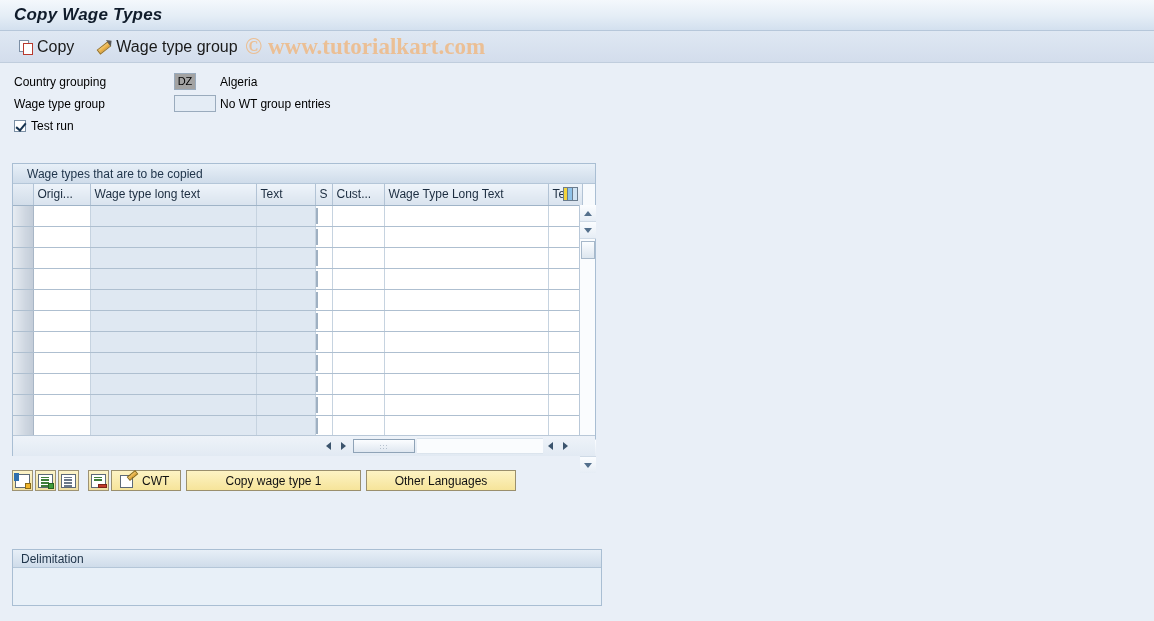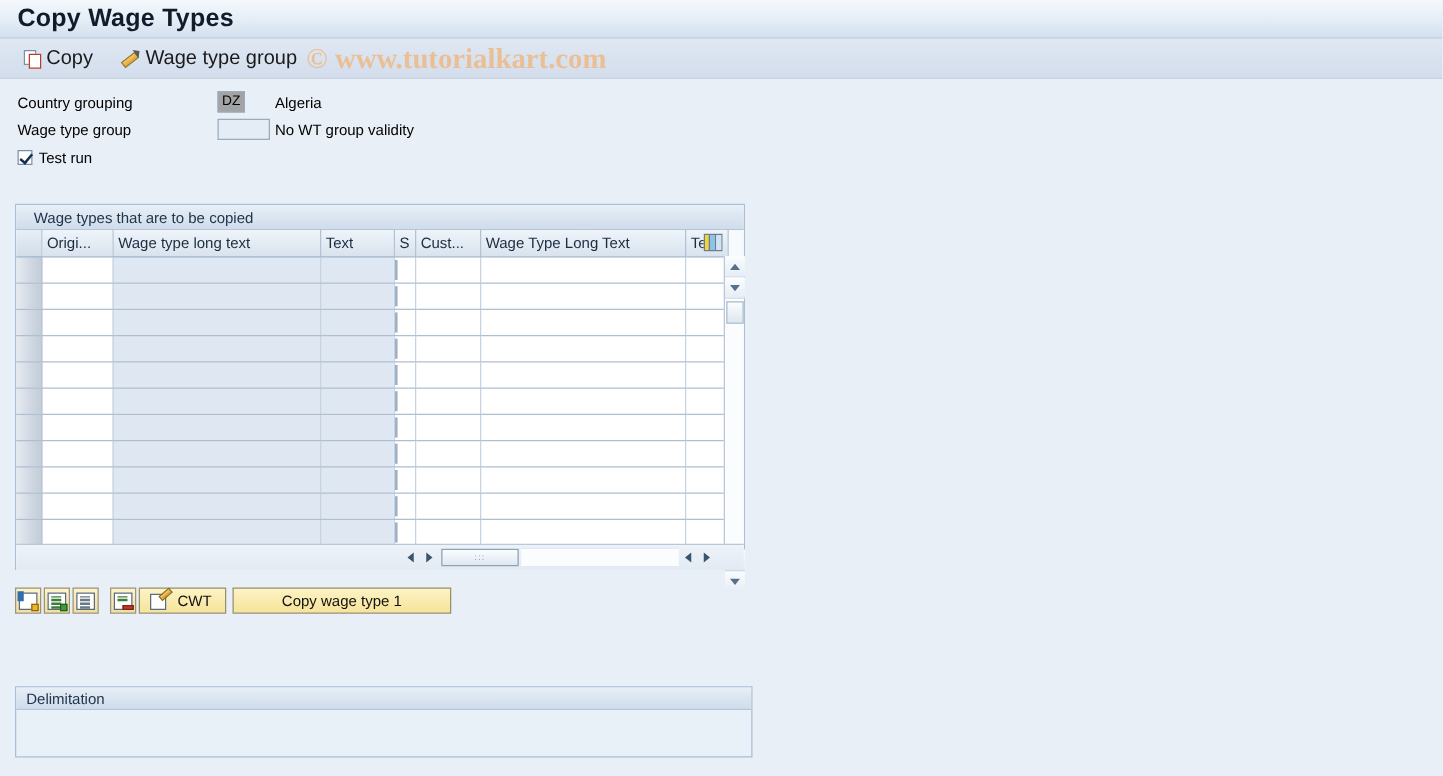--- a/index.html
+++ b/index.html
@@ -15,22 +15,23 @@
 
   
   #titlebar {
     height: 31px;
     background: linear-gradient(to bottom, #f4f8fc 0%, #e4edf6 55%, #d3e0ef 100%);
     border-bottom: 1px solid #b6c7da;
     display: flex; align-items: center;
     padding-left: 14px;
   }
   #title-text {
+    font-style: italic;
     font-weight: bold;
-    font-size: 20px;
+    font-size: 17px;
     color: #101c2b;
     letter-spacing: .2px;
   }
 
   
   #apptoolbar {
     height: 32px;
     background: linear-gradient(to bottom,#dfe8f3 0%, #d3ddec 100%);
     border-bottom: 1px solid #c0cddd;
     display: flex; align-items: center;
@@ -302,21 +303,21 @@
 
 <div id="selscreen">
   <div class="selrow">
     <span class="sel-label">Country grouping</span>
     <span class="in-small">DZ</span>
     <span class="sel-desc">Algeria</span>
   </div>
   <div class="selrow">
     <span class="sel-label">Wage type group</span>
     <span class="in-blank"></span>
-    <span class="sel-desc shift">No WT group validity</span>
+    <span class="sel-desc shift">No WT group entries</span>
   </div>
   <div class="cbrow">
     <span class="checkbox checked"></span>
     <span>Test run</span>
   </div>
 </div>
 
 <div id="tablepanel">
   <div id="table-title">Wage types that are to be copied</div>
 
@@ -534,17 +535,20 @@
 
   <div class="cwtbtn gap">
     <span class="cwt-glyph"></span>
     <span>CWT</span>
   </div>
 
   <div class="pillbtn" id="btn-copy-wage-type-1">
     <span>Copy wage type 1</span>
   </div>
 
+  <div class="pillbtn" id="btn-other-languages">
+    <span>Other Languages</span>
+  </div>
 </div>
 
 <div id="delim">
   <div id="delim-title">Delimitation</div>
 </div>
 
 </body></html>

